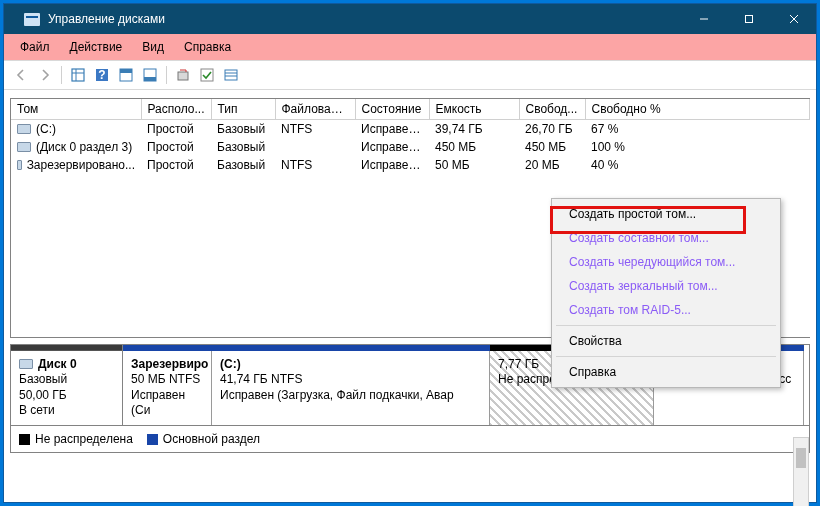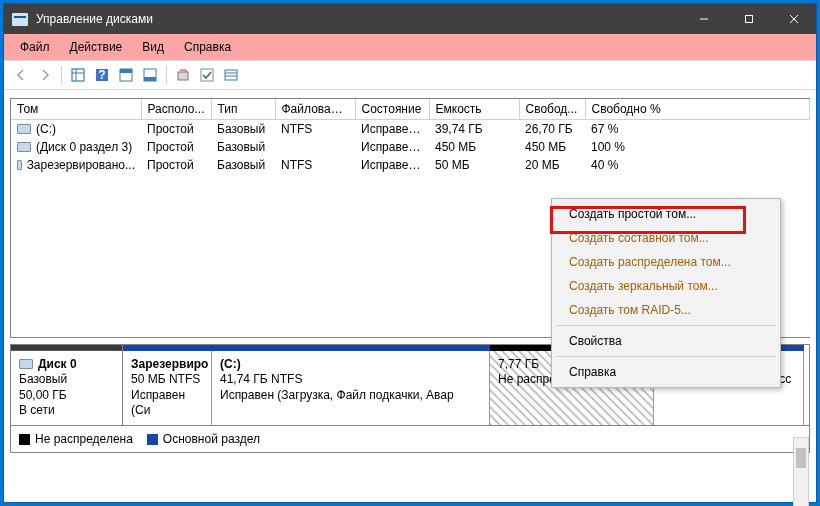--- a/index.html
+++ b/index.html
@@ -1,18 +1,18 @@
 <!DOCTYPE html>
 <html><head>
 <meta charset="utf-8">
 <style>
   * { box-sizing: border-box; margin: 0; padding: 0; font-family: "Segoe UI", Tahoma, sans-serif; font-size: 12px; }
   body { background: #0078d7; padding: 3px; width: 820px; height: 506px; }
   .window { background: #fff; width: 100%; height: 100%; display: flex; flex-direction: column; border: 1px solid #0f5a9e; }
-  .titlebar { background: #404040; color: #fff; height: 30px; display: flex; align-items: center; padding-left: 8px; }
+  .titlebar { background: #0c4a6e; color: #fff; height: 30px; display: flex; align-items: center; padding-left: 20px; }
   .titlebar .icon { width: 16px; height: 13px; background: #cfe3f5; margin-right: 8px; border-radius: 1px; position: relative; }
   .titlebar .icon::after{content:"";position:absolute;top:3px;left:2px;right:2px;height:2px;background:#0f5a9e;}
   .title-text { flex: 1; font-size: 12px; }
   .winbtns { display: flex; height: 100%; }
   .winbtn { width: 45px; height: 100%; display:flex; align-items:center; justify-content:center; color:#fff; }
   .winbtn svg { width:10px; height:10px; }
   .menubar { display:flex; gap: 4px; padding: 4px 8px; background:#fca5a5; }
   .menuitem { padding: 2px 8px; }
   .toolbar { display:flex; align-items:center; gap:2px; padding: 3px 6px; border-top:1px solid #d9d9d9; border-bottom:1px solid #d9d9d9; background:#fff; }
   .tbtn { width:22px; height:22px; display:flex; align-items:center; justify-content:center; border:1px solid transparent; border-radius:2px; }
@@ -38,21 +38,21 @@
   .seg.black { background:#000; }
   .dmparts { flex:1; display:flex; }
   .part { border-right:1px solid #9a9a9a; padding:6px 8px; line-height:1.3; overflow:hidden; }
   .part .pname { font-weight:600; }
   .hatch { background-image: repeating-linear-gradient(45deg, #c9c9c9 0, #c9c9c9 2px, #fff 2px, #fff 6px); }
   .legend { border:1px solid #828282; border-top:none; padding:6px 8px; display:flex; gap:14px; align-items:center; }
   .legswatch { width:11px; height:11px; display:inline-block; margin-right:5px; vertical-align:middle; }
   .legswatch.black{background:#000;} .legswatch.blue{background:#1845a8;}
   .ctxmenu { position:absolute; background:#f2f2f2; border:1px solid #b8b8b8; box-shadow:2px 2px 5px rgba(0,0,0,.25); padding:3px; width:230px; }
   .ctxitem { padding:5px 14px; white-space:nowrap; }
-  .ctxitem.disabled { color:#a16207; }
+  .ctxitem.disabled { color:#8b5cf6; }
   .ctxsep { height:1px; background:#d4d4d4; margin:3px 1px; }
   .highlight { position:absolute; border:3px solid #e2120f; pointer-events:none; }
   .scrollhint { position:absolute; right:7px; top:347px; width:16px; height:82px; background:#f0f0f0; border:1px solid #cfcfcf; }
   .scrollhint .thumb{position:absolute;top:10px;left:2px;right:2px;height:20px;background:#c1c1c1;}
 </style>
 </head>
 <body>
 
 <div class="window">
   <div class="titlebar">
@@ -277,21 +277,21 @@
 
     <div class="scrollhint">
         <div class="thumb"></div>
       </div>
   </div>
 </div>
 
 <div class="ctxmenu" style="left:551px; top:198px;">
   <div class="ctxitem">Создать простой том...</div>
   <div class="ctxitem disabled">Создать составной том...</div>
-  <div class="ctxitem disabled">Создать распределена том...</div>
+  <div class="ctxitem disabled">Создать чередующийся том...</div>
   <div class="ctxitem disabled">Создать зеркальный том...</div>
   <div class="ctxitem disabled">Создать том RAID-5...</div>
   <div class="ctxsep"></div>
   <div class="ctxitem">Свойства</div>
   <div class="ctxsep"></div>
   <div class="ctxitem">Справка</div>
 </div>
 
 <div class="highlight" style="left:550px; top:206px; width:196px; height:28px;"></div>
 

